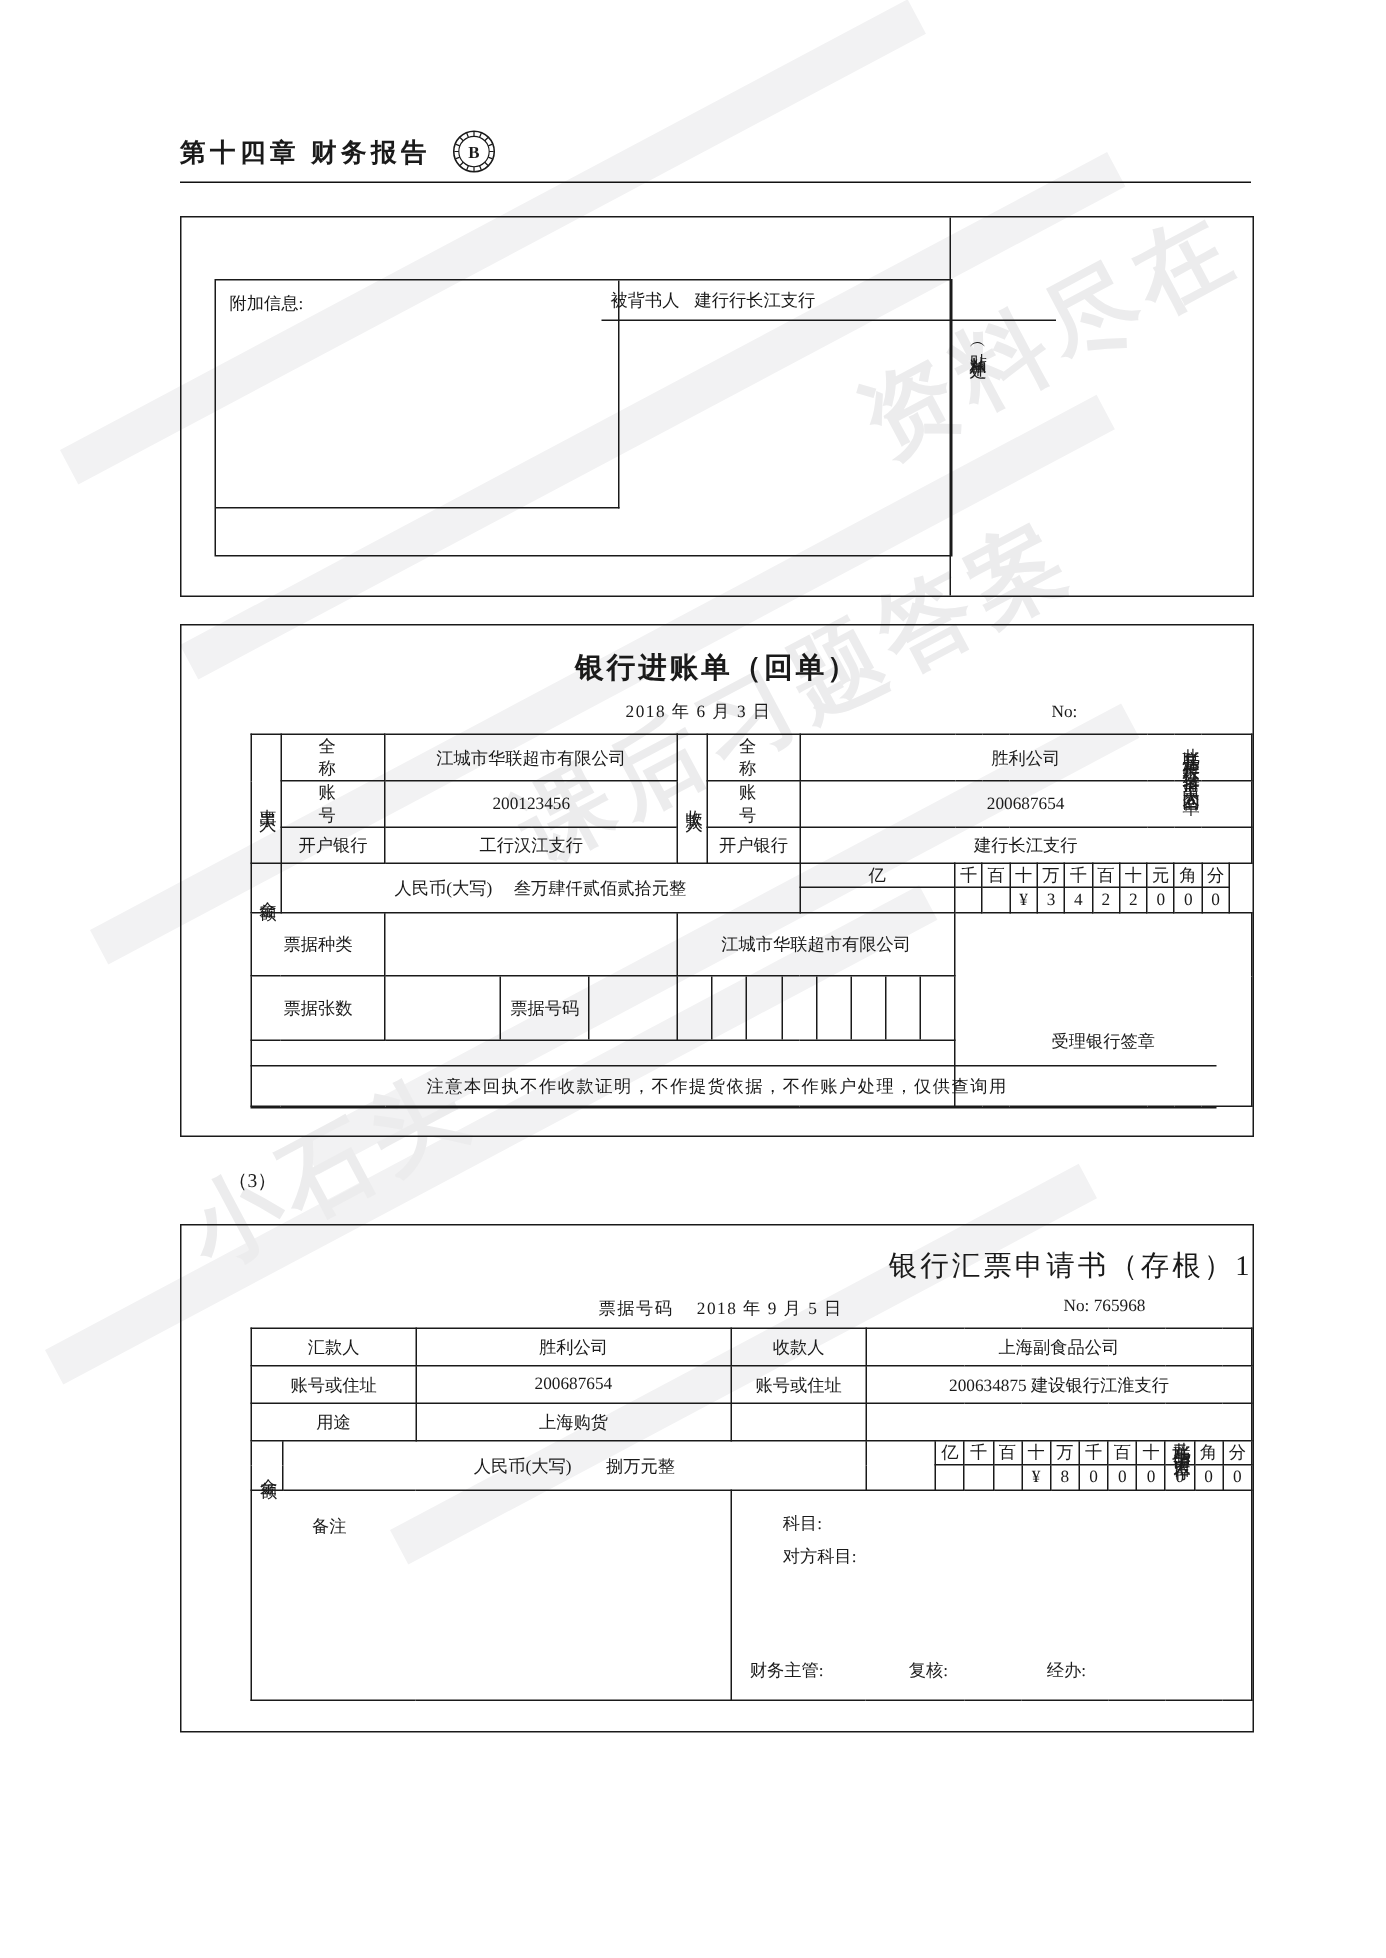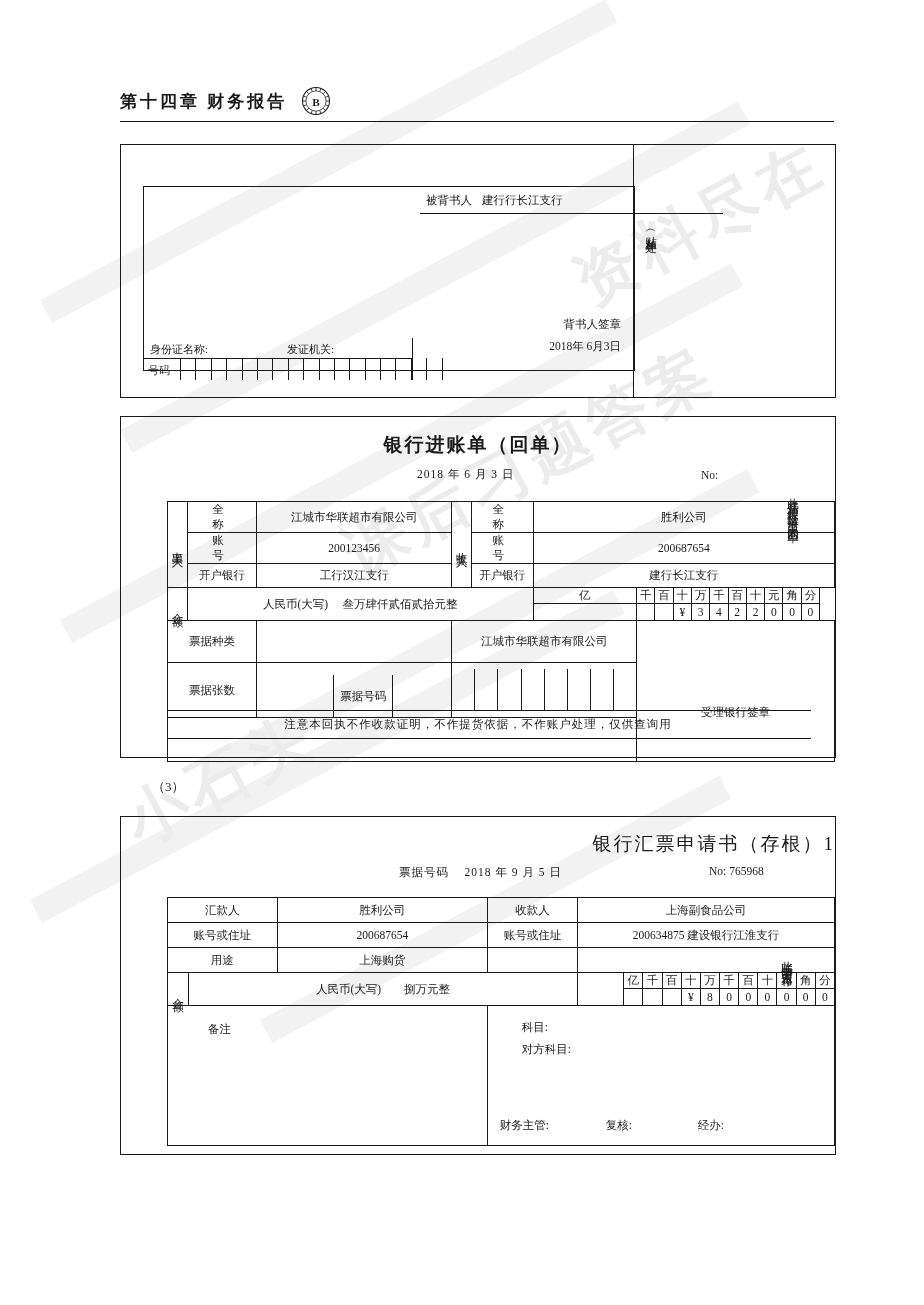--- a/index.html
+++ b/index.html
@@ -31,38 +31,38 @@
   }
   .header-title {
     font-size:17px; font-weight:bold; letter-spacing:3px;
     font-family:"Liberation Serif",serif;
   }
   .header-emblem { width:30px; height:30px; margin-left:14px; }
 
   
   .formbox { position:absolute; border:1.2px solid #1a1a1a; background:transparent; }
 
-  table.grid { border-collapse:collapse; table-layout:fixed;margin-top:12px; }
+  table.grid { border-collapse:collapse; table-layout:fixed; }
   table.grid td { border:1px solid #1a1a1a; padding:0; vertical-align:middle;
                   font-size:11.5px; text-align:center; }
   .vert {
     writing-mode:vertical-rl; text-orientation:upright;
     letter-spacing:2px; font-size:11.5px; line-height:1.05;
     display:inline-block;
   }
   .cell-left { text-align:left; padding-left:8px; }
   .sp2 { letter-spacing:8px; padding-left:6px; }
   .num { font-family:"Liberation Serif",serif; }
 
   
   #sec1 { left:120px; top:144px; width:714px; height:252px; }
   #sec1 .inner { position:absolute; left:22px; top:41px; width:490px; height:183px; border:1px solid #1a1a1a; }
   #sec1 .addinfo { position:absolute; left:0; top:0; width:268px; height:151px; border-right:1px solid #1a1a1a; border-bottom:1px solid #1a1a1a; }
   #sec1 .addinfo span { position:absolute; left:9px; top:8px; font-size:11.5px; }
-  #sec1 .endorsee { position:absolute; left:276px; top:0; width:255px; height:26px; border-bottom:1px solid #1a1a1a;padding-left:48px; }
+  #sec1 .endorsee { position:absolute; left:257px; top:0; width:255px; height:26px; border-bottom:1px solid #1a1a1a;padding-left:48px; }
   #sec1 .endorsee .k { position:absolute; left:6px; top:6px; font-size:11.5px; }
   #sec1 .endorsee .v { position:absolute; left:62px; top:6px; font-size:11.5px; }
   #sec1 .sign { position:absolute; left:268px; top:26px; width:221px; height:157px; }
   #sec1 .sign .s1 { position:absolute; right:12px; top:104px; font-size:11.5px; }
   #sec1 .sign .s2 { position:absolute; right:12px; top:126px; font-size:11.5px; }
   #sec1 .idrow { position:absolute; left:0; top:151px; width:268px; height:20px; border-bottom:1px solid #1a1a1a; border-right:1px solid #1a1a1a; }
   #sec1 .idrow .a { position:absolute; left:6px; top:4px; font-size:11px; }
   #sec1 .idrow .b { position:absolute; left:143px; top:4px; font-size:11px; }
   #sec1 .numrow { position:absolute; left:0; top:171px; width:268px; height:22px; border-right:1px solid #1a1a1a; }
   #sec1 .numrow .lb { position:absolute; left:4px; top:5px; font-size:11px; }
@@ -140,59 +140,31 @@
         <line x1="36.4" y1="13.5" x2="32.7" y2="15"></line>
           <line x1="7.3" y1="25" x2="3.6" y2="26.5"></line>
       </g>
       <text x="20" y="26" font-size="15" font-weight="bold" text-anchor="middle" fill="#1a1a1a" font-family="Liberation Serif, serif">B</text>
     </svg>
   </div>
 
   <div class="formbox" id="sec1">
     <div class="inner">
 
+      <div class="addinfo">
+        <span>附加信息:</span>
+      </div>
 
       <div class="endorsee">
         <span class="k">被背书人</span>
         <span class="v">建行行长江支行</span>
       </div>
 
-      <div class="sign">
-        <span class="s1">背书人签章</span>
-        <span class="s2">2018年  6月3日</span>
-      </div>
-
-      <div class="idrow">
-        <span class="a">身份证名称:</span>
-        <span class="b">发证机关:</span>
-      </div>
-
-      <div class="numrow">
-        <span class="lb">号码</span>
-        <span class="numboxes" id="s1-boxes">
-            <i></i>
-            <i></i>
-            <i></i>
-            <i></i>
-            <i></i>
-            <i></i>
-            <i></i>
-            <i></i>
-            <i></i>
-            <i></i>
-            <i></i>
-            <i></i>
-            <i></i>
-            <i></i>
-            <i></i>
-            <i></i>
-            <i></i>
-            <i></i>
-          </span>
-      </div>
+
+
     </div>
 
     <div class="stub"></div>
     <div class="stubtxt">
       <span class="vert">（贴粘单处）</span>
     </div>
   </div>
 
   <div class="formbox" id="sec2">
     <div class="title">银行进账单（回单）</div>

